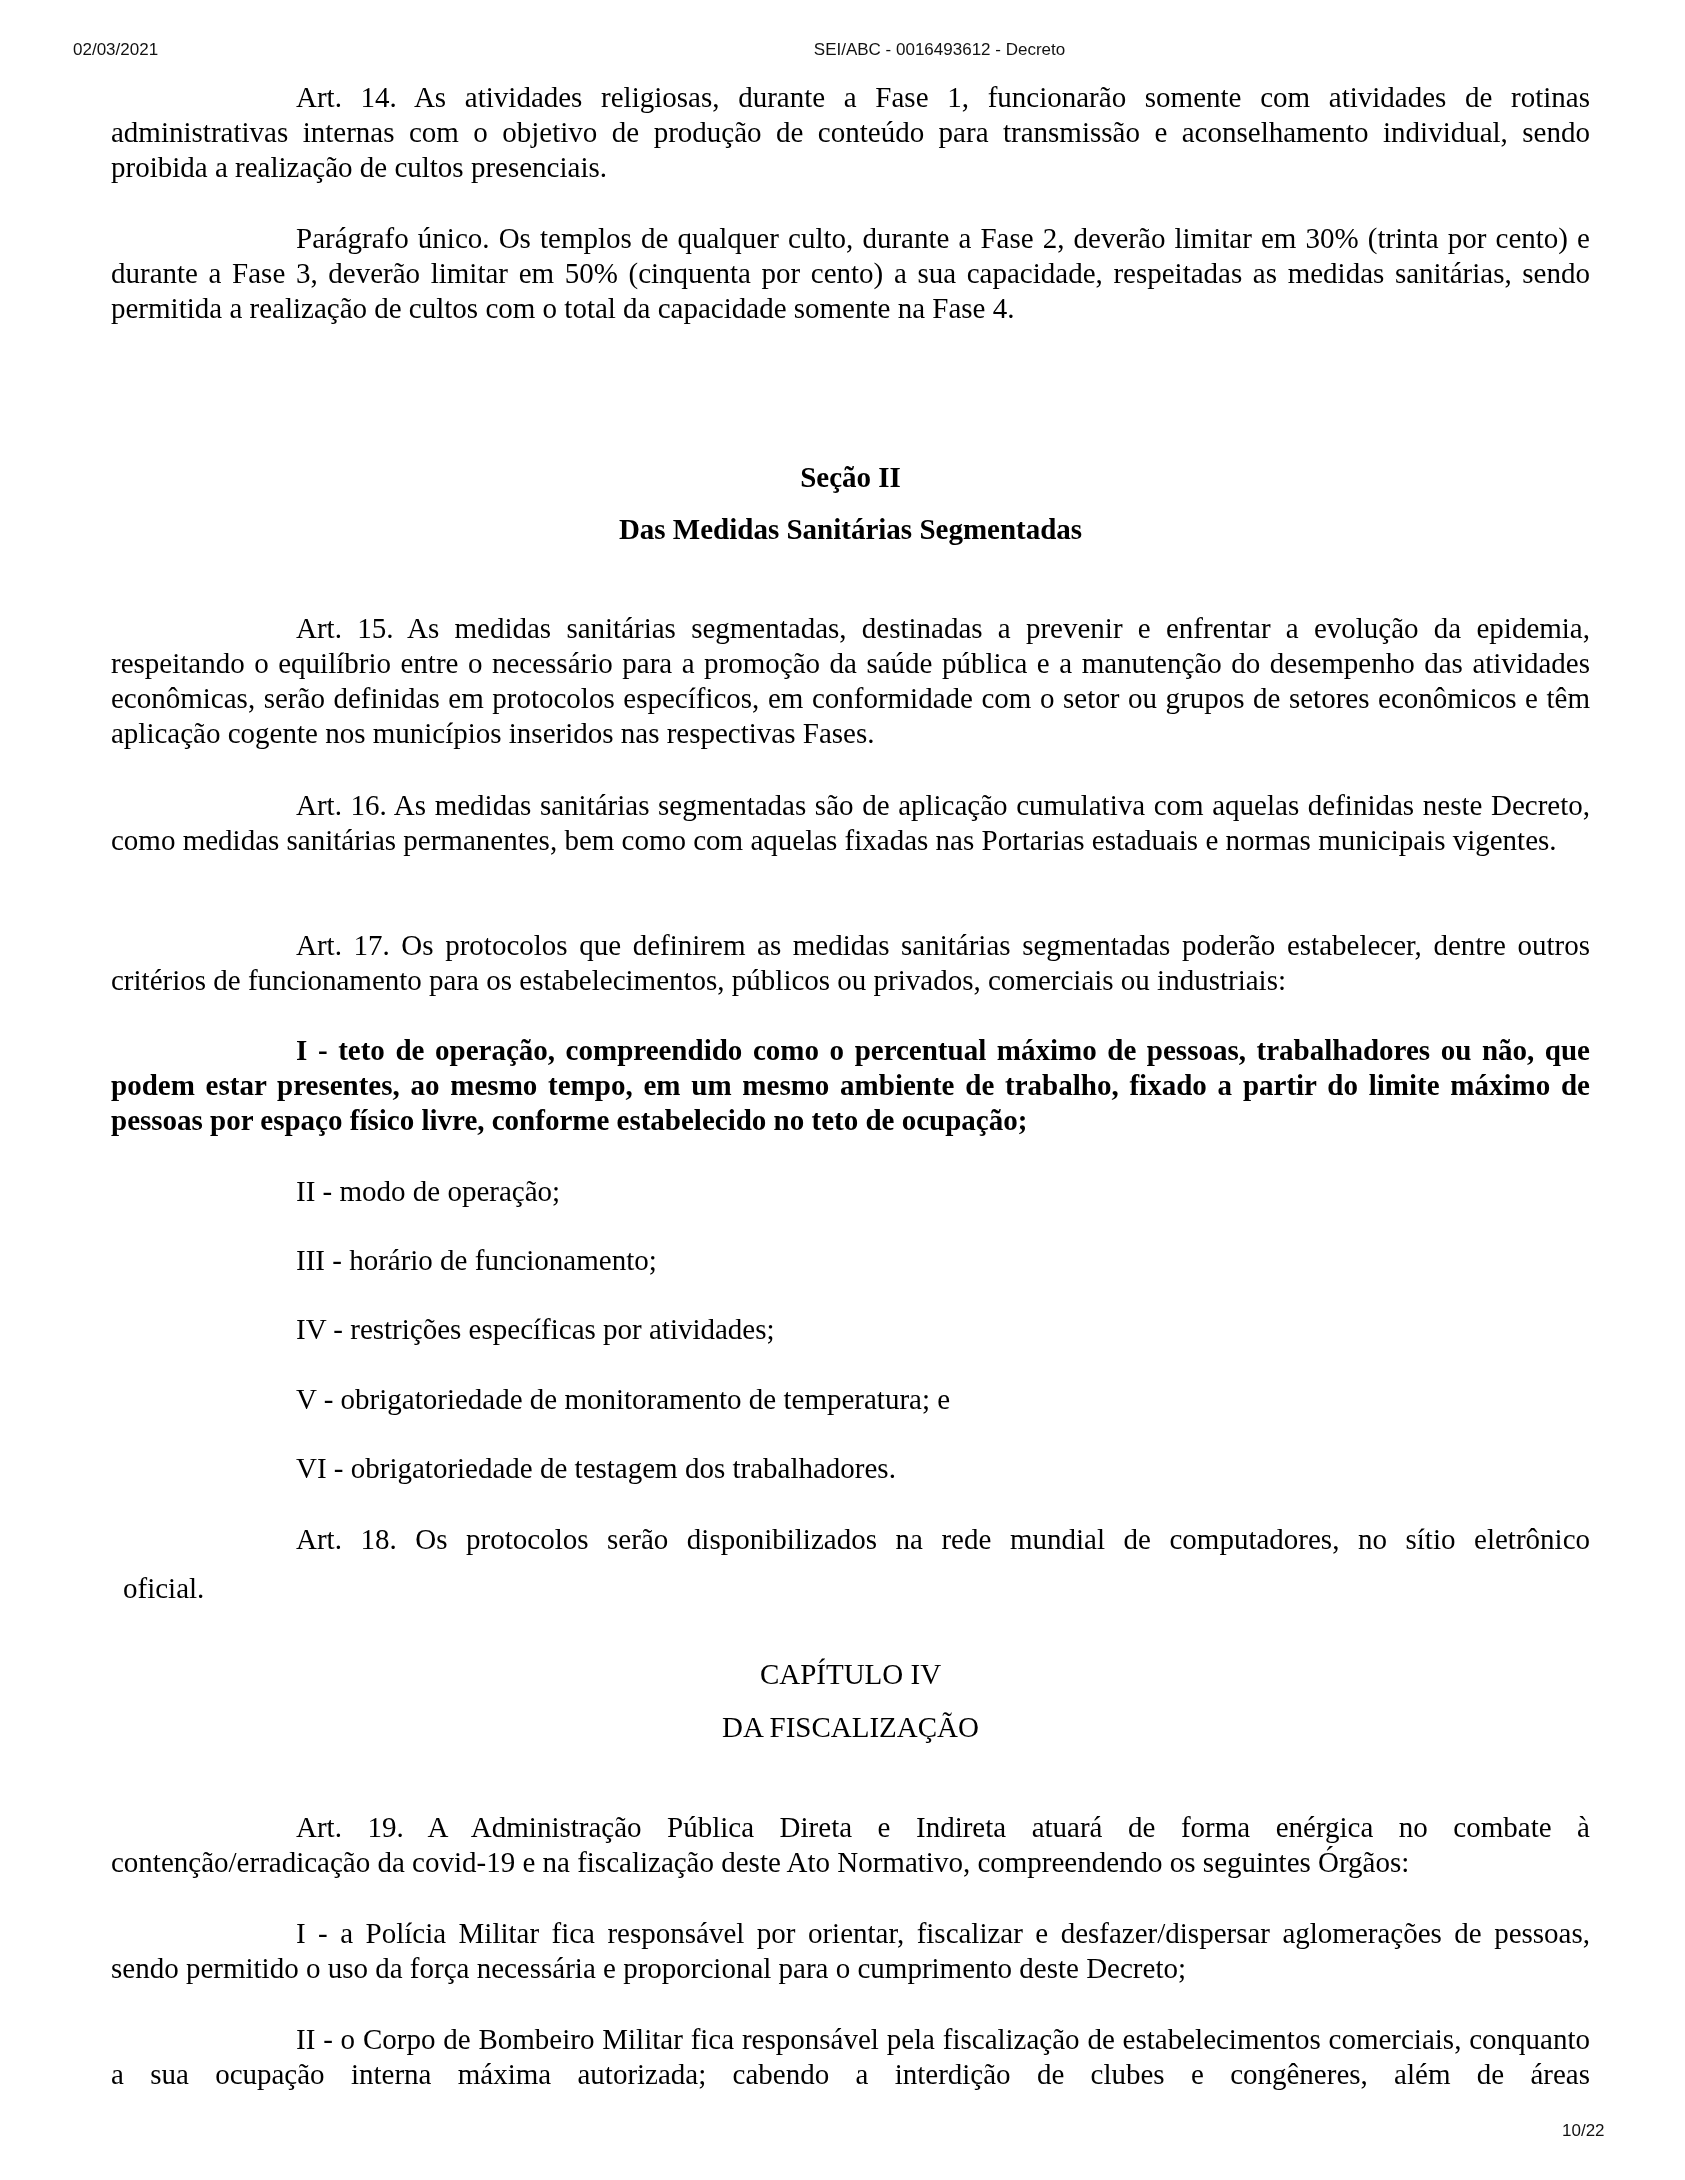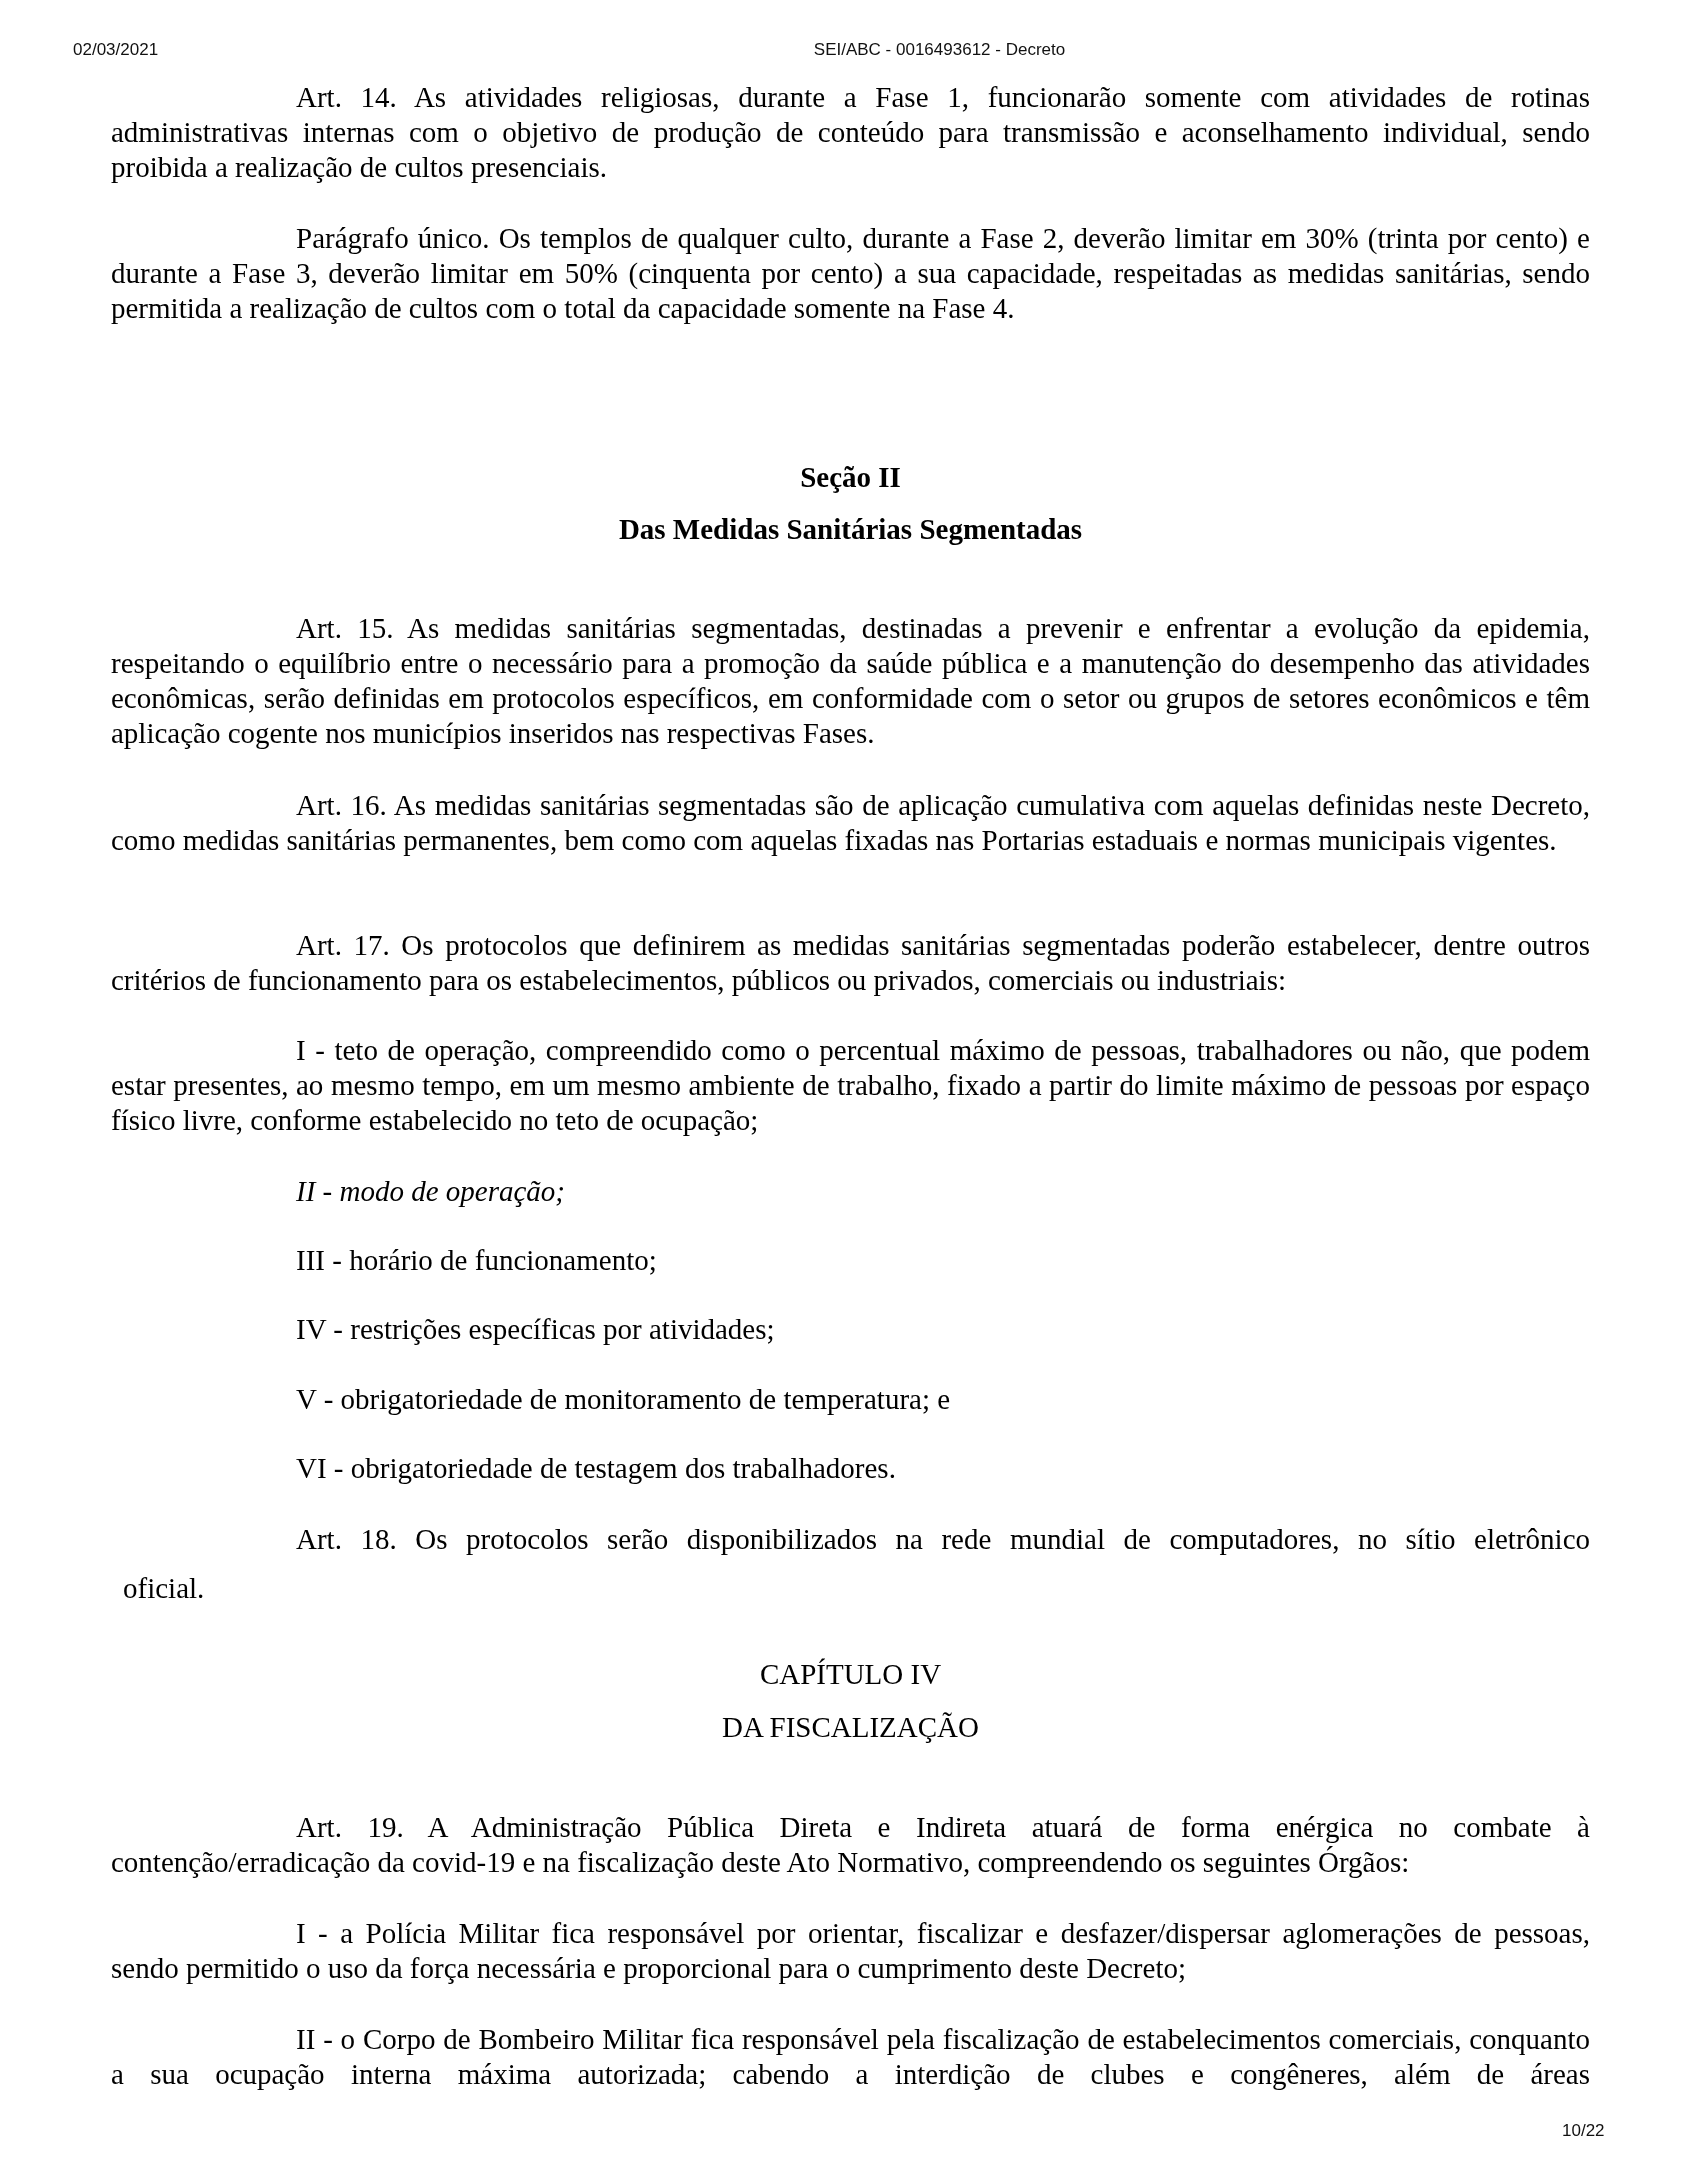--- a/index.html
+++ b/index.html
@@ -85,24 +85,24 @@
   </div>
 
   <div class="block" style="top:788px;">
     <p class="para">Art. 16.  As medidas sanitárias segmentadas são de aplicação cumulativa com aquelas definidas neste Decreto, como medidas sanitárias permanentes, bem como com aquelas fixadas nas Portarias estaduais e normas municipais vigentes.</p>
   </div>
 
   <div class="block" style="top:928px;">
     <p class="para">Art. 17.  Os protocolos que definirem as medidas sanitárias segmentadas poderão estabelecer, dentre outros critérios de funcionamento para os estabelecimentos, públicos ou privados, comerciais ou industriais:</p>
   </div>
 
-  <div class="block" style="top:1033px;">
+  <div class="block" style="top:1033px;font-weight:bold;">
     <p class="para">I - teto de operação, compreendido como o percentual máximo de pessoas, trabalhadores ou não, que podem estar presentes, ao mesmo tempo, em um mesmo ambiente de trabalho, fixado a partir do limite máximo de pessoas por espaço físico livre, conforme estabelecido no teto de ocupação;</p>
   </div>
-  <div class="block" style="top:1174px;font-style:italic;">
+  <div class="block" style="top:1174px;">
     <p class="item">II - modo de operação;</p>
   </div>
   <div class="block" style="top:1243px;">
     <p class="item">III - horário de funcionamento;</p>
   </div>
   <div class="block" style="top:1312px;">
     <p class="item">IV - restrições específicas por atividades;</p>
   </div>
   <div class="block" style="top:1382px;">
     <p class="item">V - obrigatoriedade de monitoramento de temperatura; e</p>

